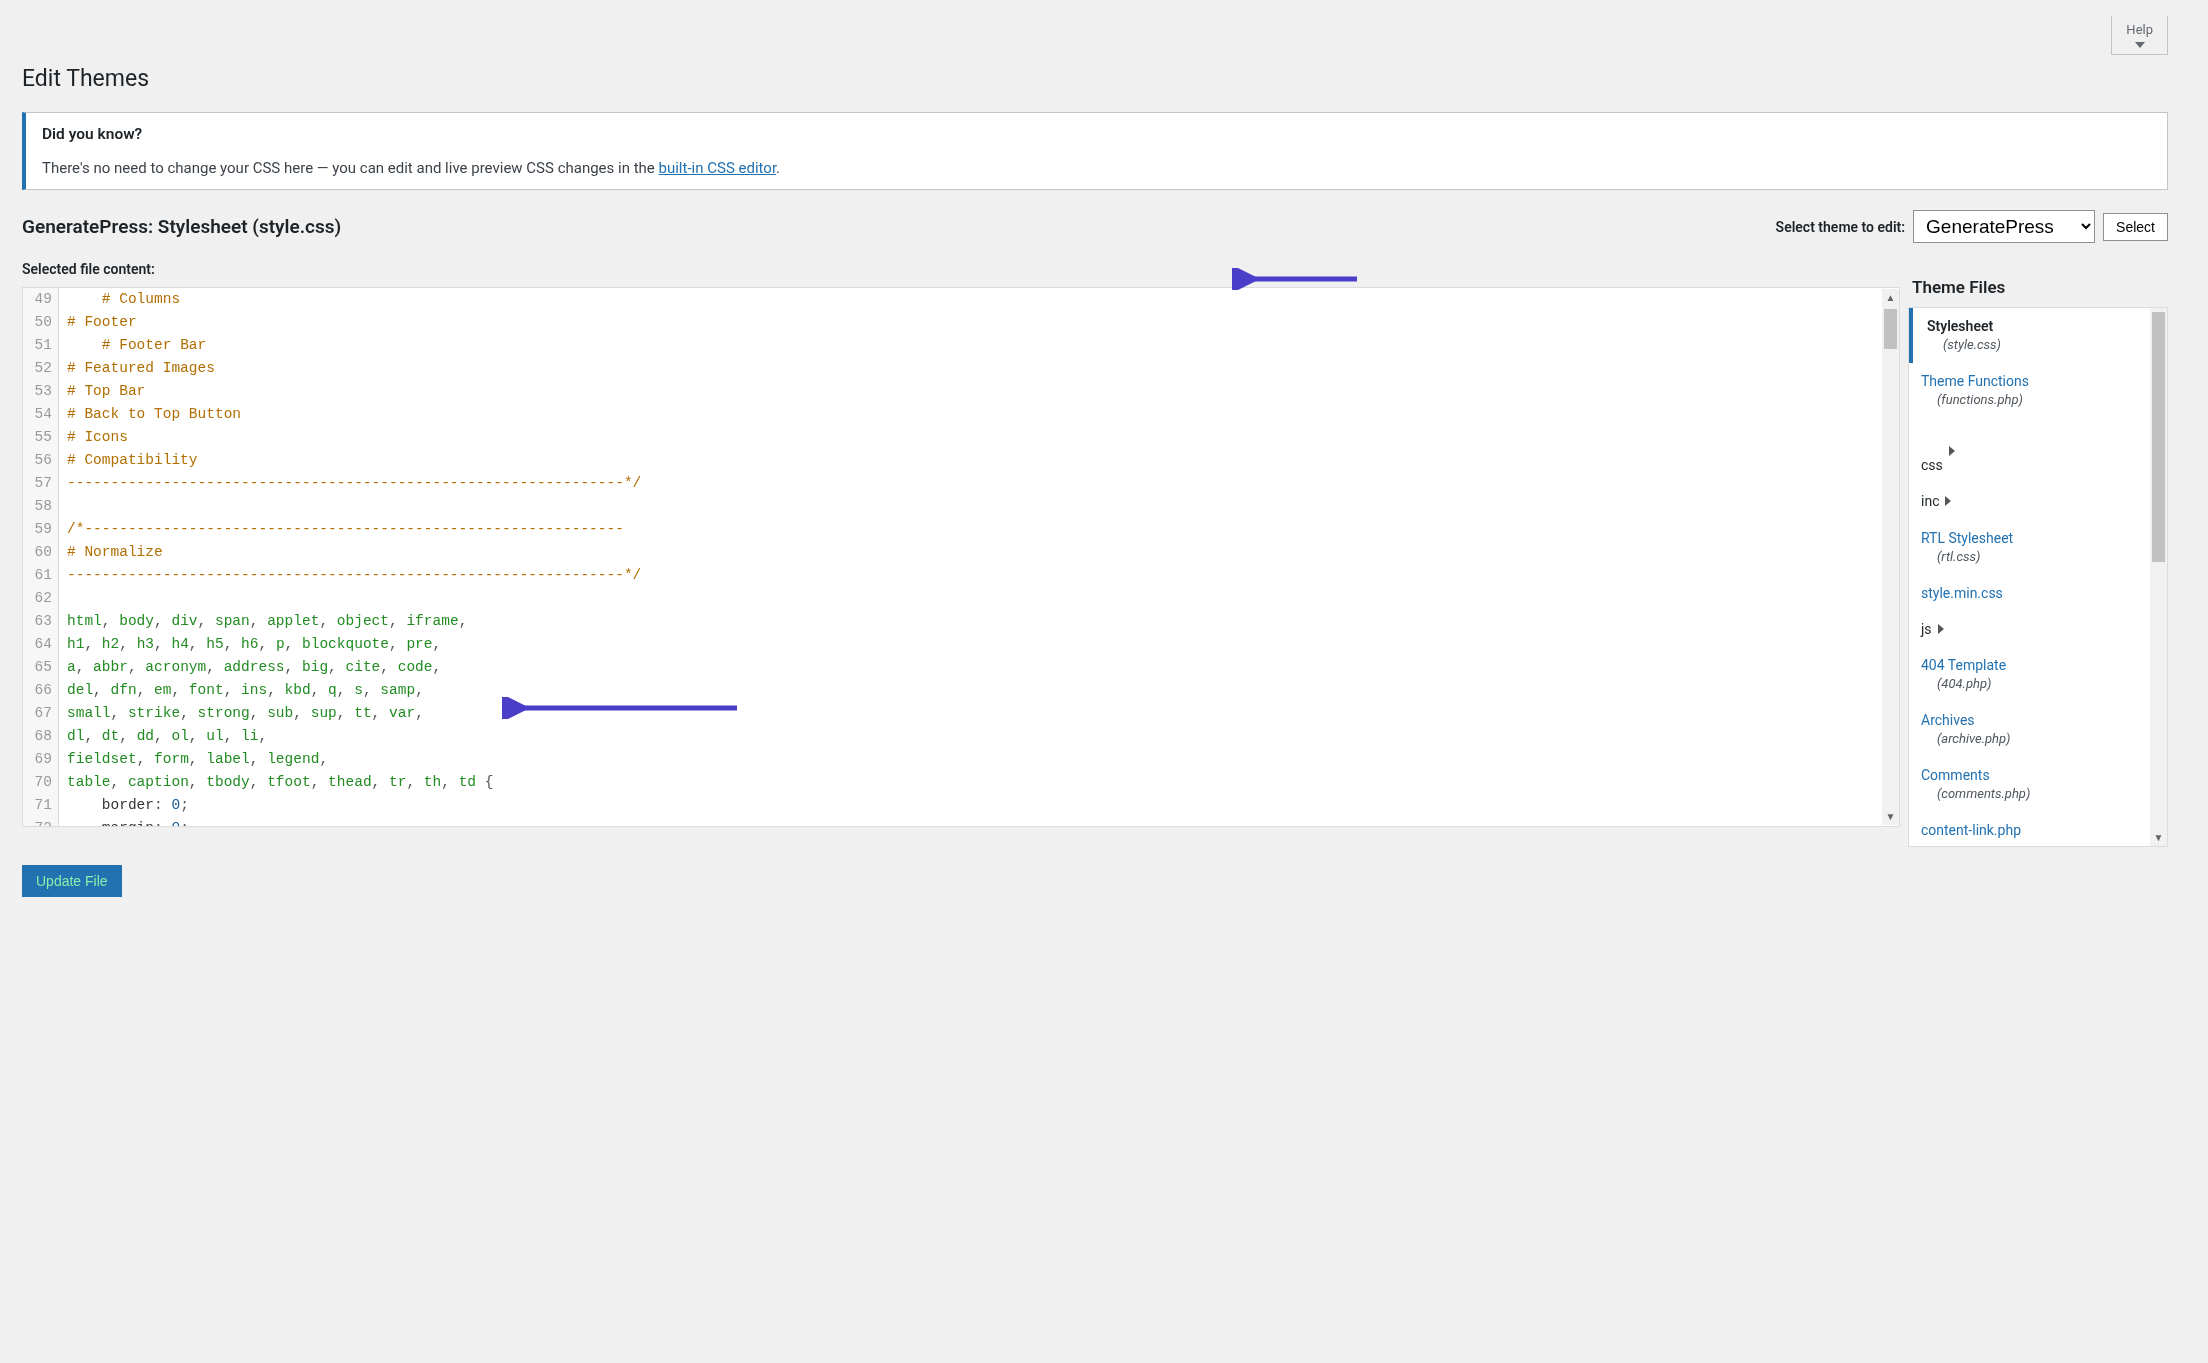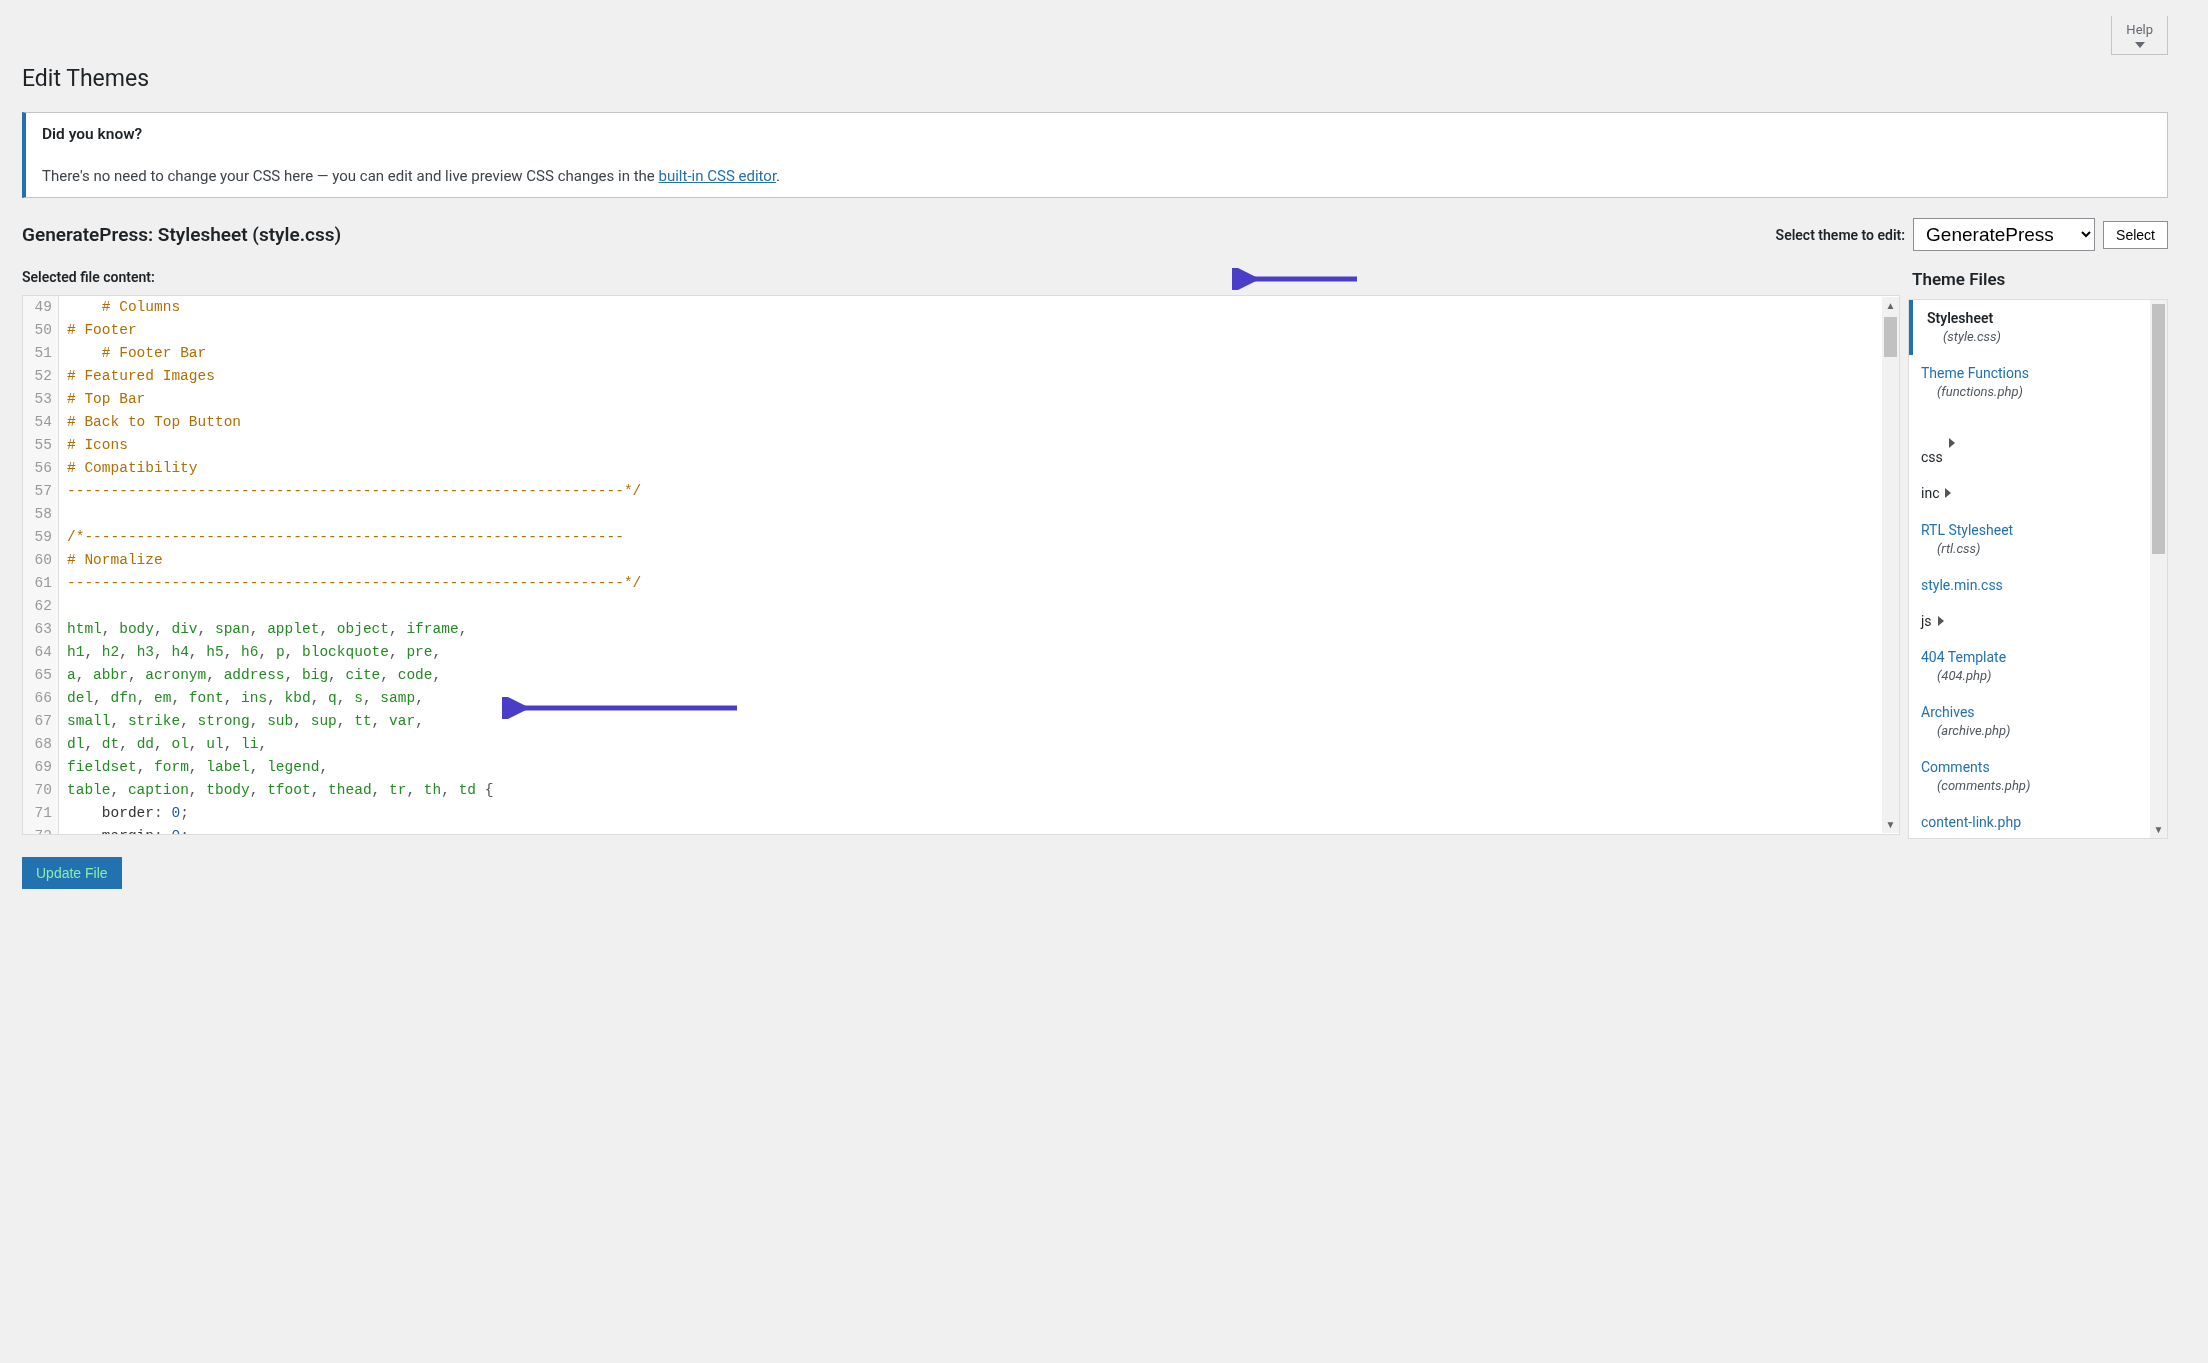--- a/index.html
+++ b/index.html
@@ -45,21 +45,21 @@
     color: #1d2327;
   }
   .notice {
     background: #fff;
     border: 1px solid #c3c4c7;
     border-left: 4px solid #2271b1;
     padding: 12px 16px;
     margin-bottom: 20px;
   }
   .notice h3 {
-    margin: 0 0 24px;
+    margin: 0 0 16px;
     font-size: 15.5px;
     font-weight: 600;
     color: #1d2327;
   }
   .notice p {
     margin: 0;
     font-size: 15px;
     color: #3c434a;
   }
   .notice a {
@@ -114,21 +114,21 @@
   }
   .selected-label {
     font-weight: 600;
     font-size: 14px;
     margin-bottom: 10px;
     display: block;
   }
   .theme-files-label {
     font-weight: 600;
     font-size: 17px;
-    margin: 0 0 10px 4px;
+    margin: 16px 0 10px 4px;
     display: inline-block;
   }
   .editor-wrap {
     position: relative;
     border: 1px solid #dcdcde;
     background: #fff;
     height: 540px;
     overflow: hidden;
   }
   .code-editor {

